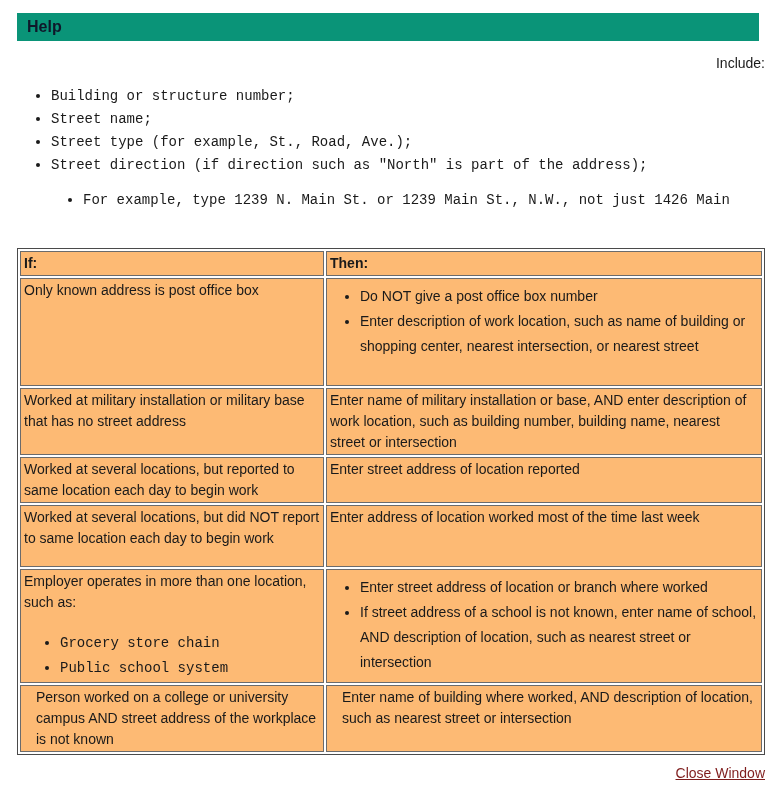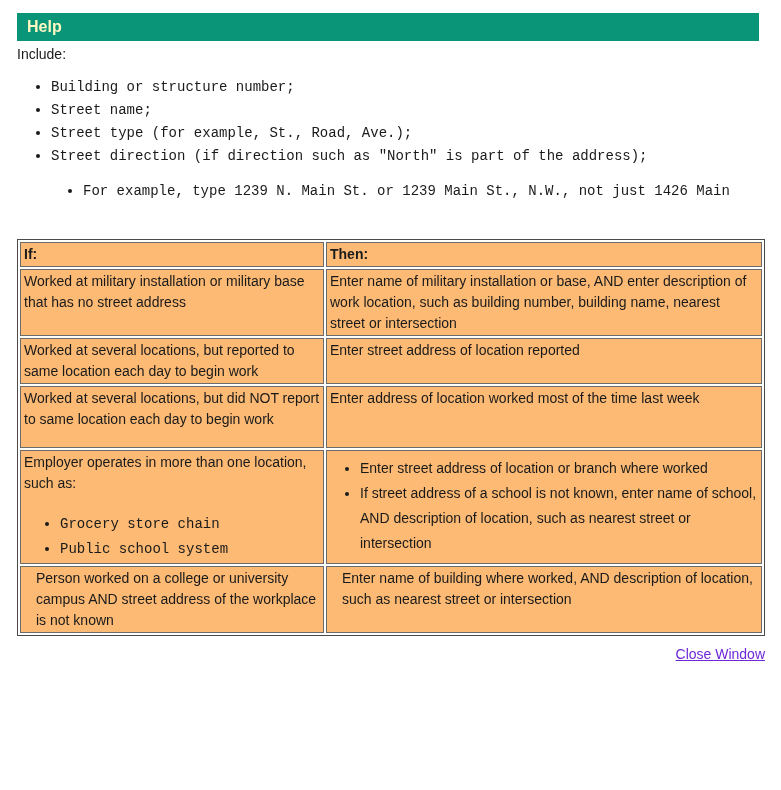--- a/index.html
+++ b/index.html
@@ -16,30 +16,31 @@
     box-sizing: border-box;
     padding: 13px 16px 0 17px;
     overflow: hidden;
   }
   
   .header-bar {
     width: 742px;
     height: 28px;
     line-height: 28px;
     background: #0a9478;
-    color: #fef9c3;
+    color: #0f172a;
     font-size: 16px;
     font-weight: bold;
     padding-left: 10px;
     box-sizing: border-box;
   }
   
   .intro-label {
-    margin-top: 4px;
+    margin-top: 13px;
     line-height: 18px;
+    text-align: right;
   }
   ul.include-list {
     margin: 13px 0 0 0;
     padding-left: 34px;
   }
   ul.include-list > li {
     line-height: 23px;
     font-family: Liberation Mono, monospace;
   }
   ul.include-list ul.example-list {
@@ -93,21 +94,21 @@
     margin-top: 18px;
     font-family: Liberation Mono, monospace;
   }
   
   .footer {
     width: 748px;
     text-align: right;
     margin-top: 10px;
   }
   .close-link {
-    color: #6d28d9;
+    color: #7f1d1d;
     text-decoration: underline;
     cursor: pointer;
     font-size: 14px;
   }
 </style>
 </head>
 <body>
 
 <div class="page">
 
@@ -129,20 +130,29 @@
     </li>
   </ul>
 
   <table class="if-then">
     <tbody>
         <tr>
       <th class="col-if">If:</th>
       <th>Then:</th>
     </tr>
 
+    <tr class="r1">
+      <td>Only known address is post office box</td>
+      <td>
+        <ul class="cell-list">
+          <li>Do NOT give a post office box number</li>
+          <li>Enter description of work location, such as name of building or shopping center, nearest intersection, or nearest street</li>
+        </ul>
+      </td>
+    </tr>
 
     <tr class="r2">
       <td>Worked at military installation or military base that has no street address</td>
       <td>Enter name of military installation or base, AND enter description of work location, such as building number, building name, nearest street or intersection</td>
     </tr>
 
     <tr class="r3">
       <td>Worked at several locations, but reported to same location each day to begin work</td>
       <td>Enter street address of location reported</td>
     </tr>

